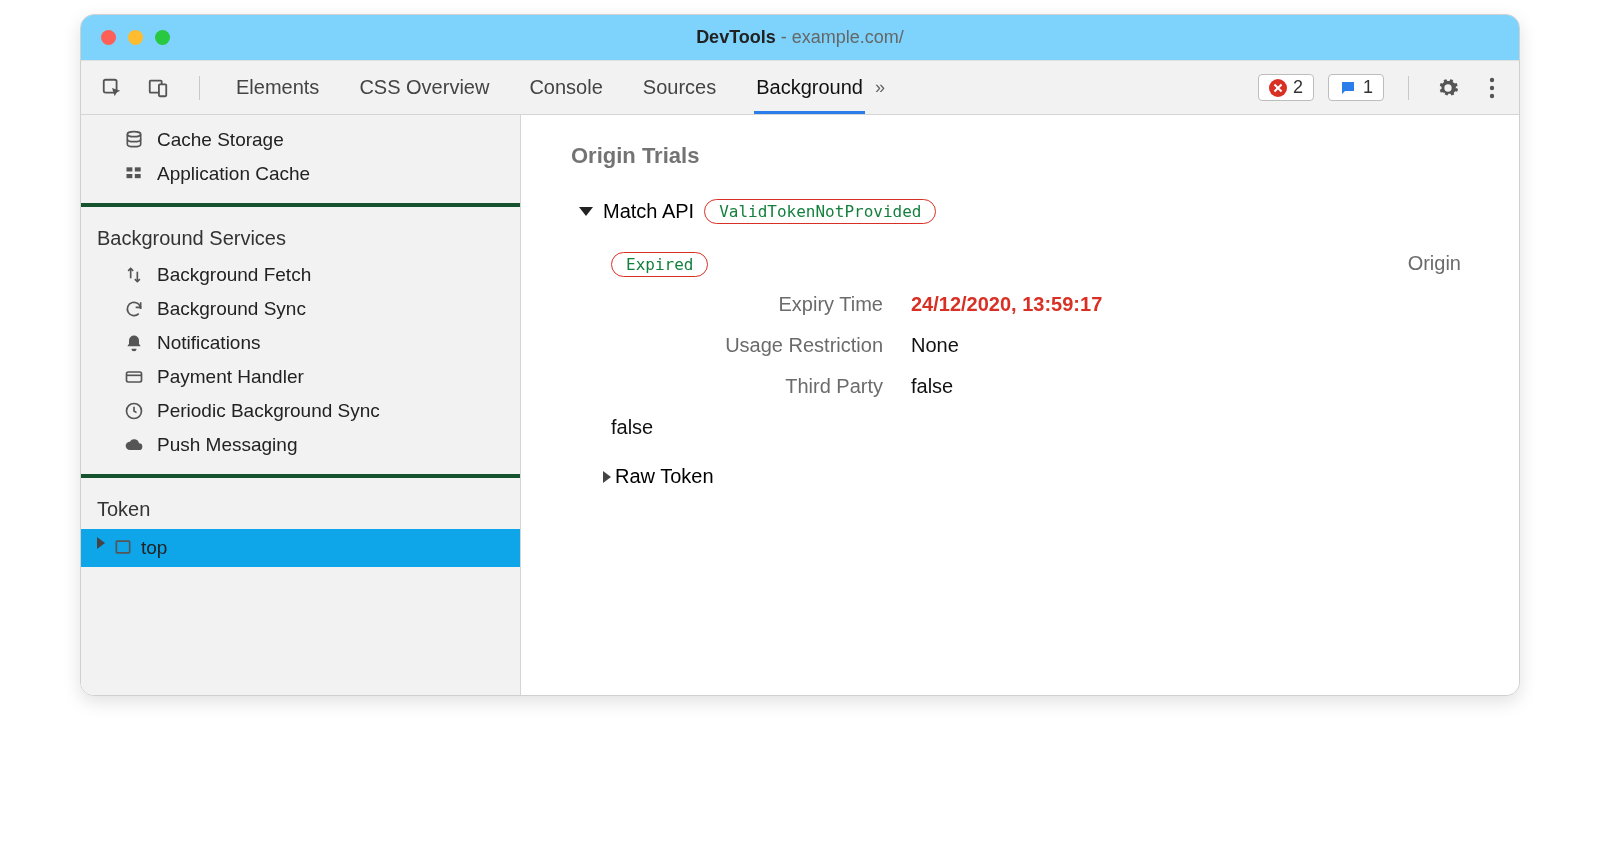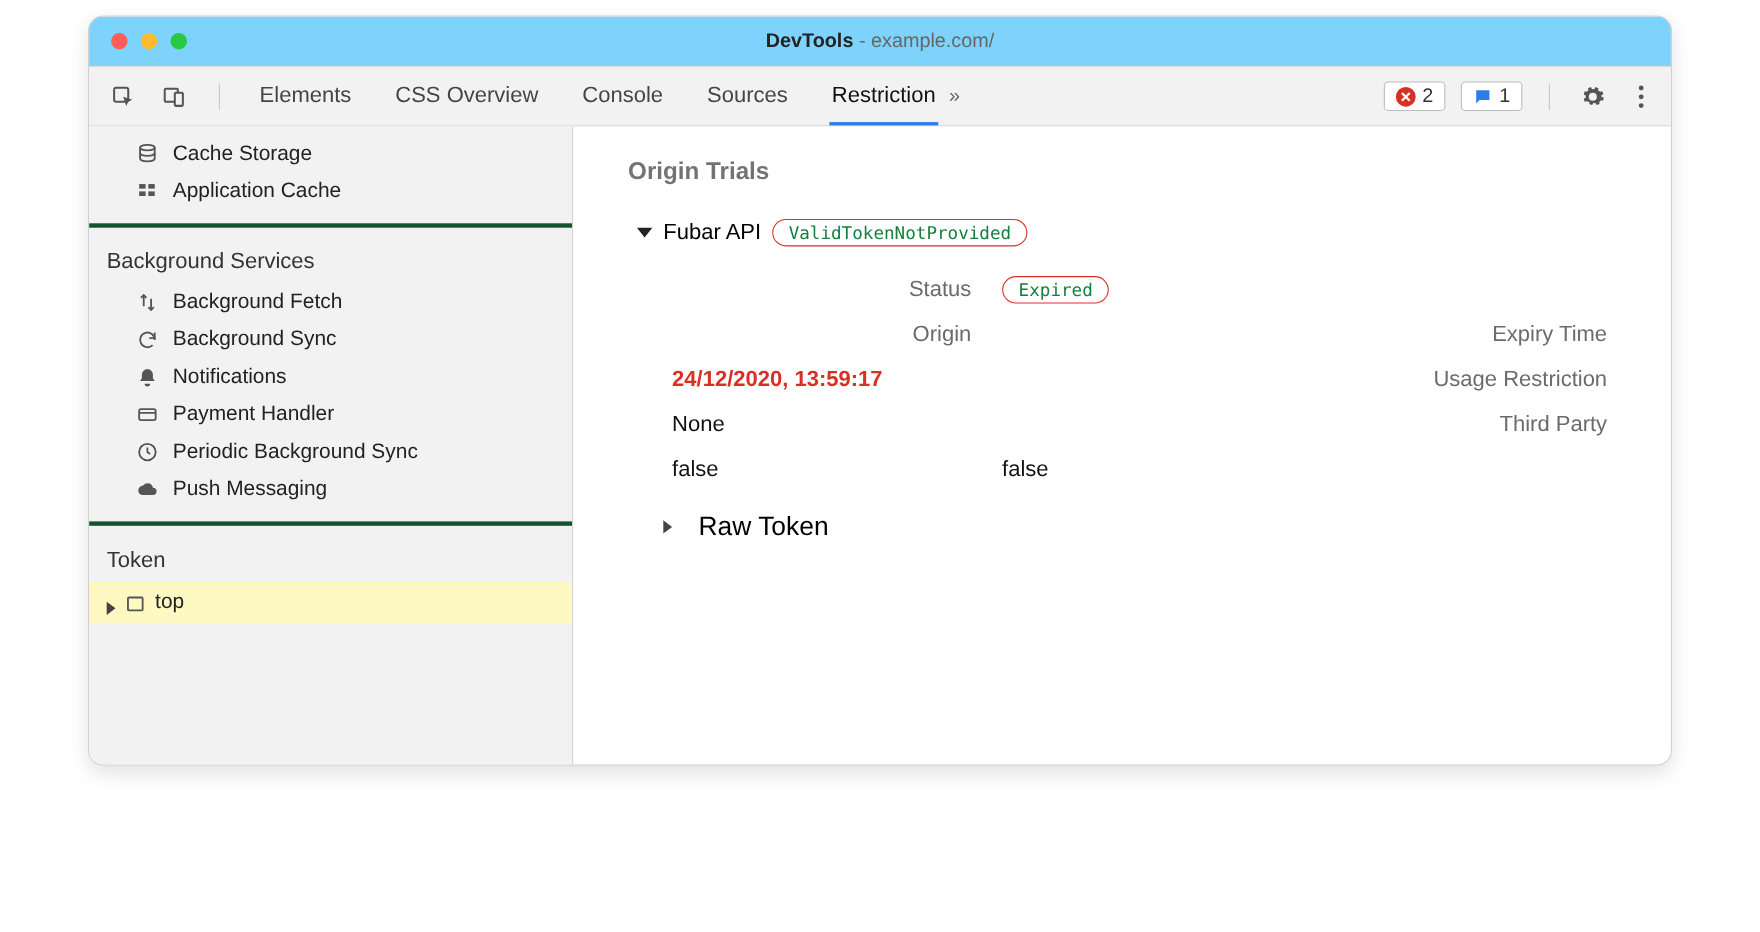--- a/index.html
+++ b/index.html
@@ -80,38 +80,38 @@
   .side-group { padding: 8px 0 12px; border-bottom: 4px solid #14532d; }
   .side-group.frames { border-bottom: none; padding-bottom: 0; }
   .side-head { padding: 12px 16px 8px; font-size: 20px; color: #333; }
   .side-item {
     display: flex; align-items: center; gap: 12px;
     padding: 6px 16px 6px 52px; cursor: pointer;
   }
   .side-item.indent2 { padding-left: 42px; }
   .side-item .ico { width: 22px; display: flex; justify-content: center; color: #555; }
   .frames-row {
-    display: flex; align-items: flex-end; gap: 8px;
-    padding: 8px 16px; background: #fef9c3; cursor: pointer;
+    display: flex; align-items: flex-start; gap: 8px;
+    padding: 8px 16px; background: #0ea5e9; cursor: pointer;
   }
   .triangle-right { display:inline-block; width:0; height:0; border-top:6px solid transparent; border-bottom:6px solid transparent; border-left:8px solid #444; }
   .triangle-down { display:inline-block; width:0; height:0; border-left:7px solid transparent; border-right:7px solid transparent; border-top:9px solid #222; }
 
   .main { flex: 1; padding: 24px 30px 20px 50px; overflow: auto; }
   .main h2 { margin: 4px 0 30px; font-size: 22px; font-weight: 700; color: #737373; }
   .trial-row { display: flex; align-items: center; gap: 10px; margin-left: 8px; font-size: 20px; }
   .badge {
     border: 1.5px solid #d93025; color: #15803d; border-radius: 999px;
     padding: 2px 14px; font-family: ui-monospace, SFMono-Regular, Menlo, monospace; font-size: 16px;
   }
   .kv { display: grid; grid-template-columns: 300px 1fr; row-gap: 18px; margin: 28px 0 26px 40px; font-size: 20px; align-items: center; }
   .kv .k { text-align: right; color: #6b6b6b; padding-right: 28px; }
   .kv .v { color: #111; }
   .kv .v.red { color: #d93025; font-weight: 700; }
-  .raw-row { display: flex; align-items: center; gap: 24px; margin-left: 32px; font-size: 24px; cursor: pointer; }
+  .raw-row { display: flex; align-items: center; gap: 4px; margin-left: 32px; font-size: 20px; cursor: pointer; }
 
   svg { display: block; }
 </style>
 </head>
 <body>
 
 <div class="window">
 
   <div class="titlebar">
     <div class="traffic-lights">
@@ -139,21 +139,21 @@
         </svg>
       </div>
       <div class="tb-divider"></div>
     </div>
 
     <div class="tabs">
       <div class="tab">Elements</div>
       <div class="tab">CSS Overview</div>
       <div class="tab">Console</div>
       <div class="tab">Sources</div>
-      <div class="tab active">Restriction</div>
+      <div class="tab active">Background</div>
     </div>
     <div class="more-tabs">»</div>
 
     <div class="tb-spacer"></div>
 
     <div class="tb-right">
       <div class="pill">
         <span class="err-ico"></span>
         <span>2</span>
       </div>
@@ -278,26 +278,25 @@
           <span>top</span>
         </div>
       </div>
     </div>
 
     <div class="main">
       <h2>Origin Trials</h2>
 
       <div class="trial-row">
         <span class="triangle-down"></span>
-        <span>Fubar API</span>
+        <span>Match API</span>
         <span class="badge">ValidTokenNotProvided</span>
       </div>
 
       <div class="kv">
-        <div class="k">Status</div>
         <div class="v">
           <span class="badge">Expired</span>
         </div>
 
         <div class="k">Origin</div>
 
         <div class="k">Expiry Time</div>
         <div class="v red">24/12/2020, 13:59:17</div>
 
         <div class="k">Usage Restriction</div>

